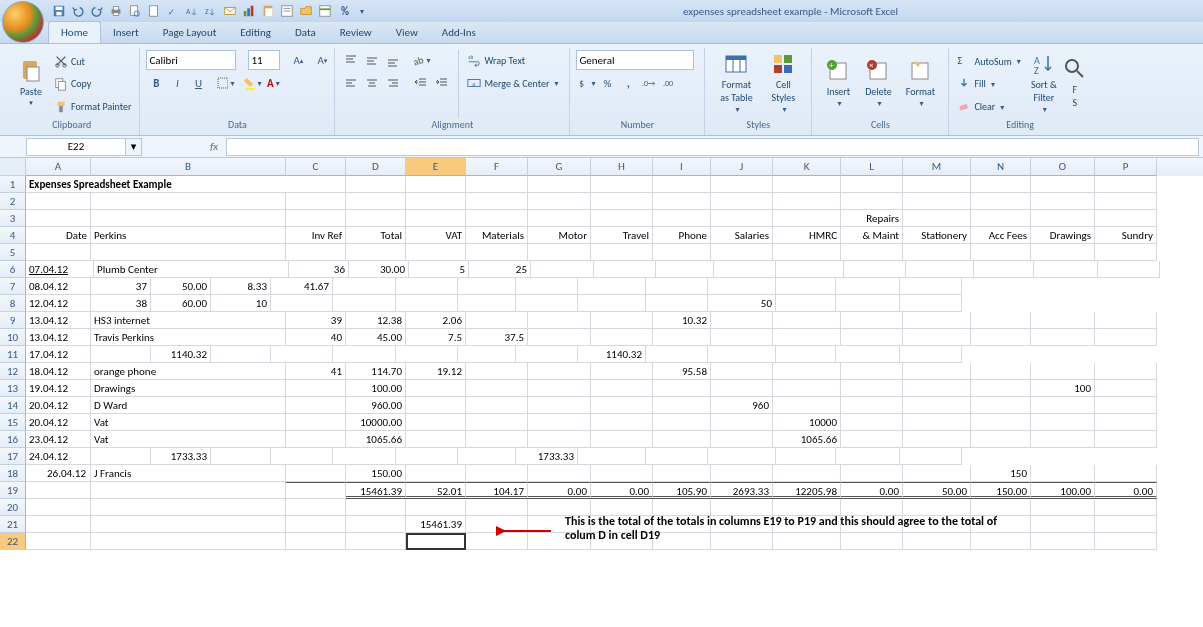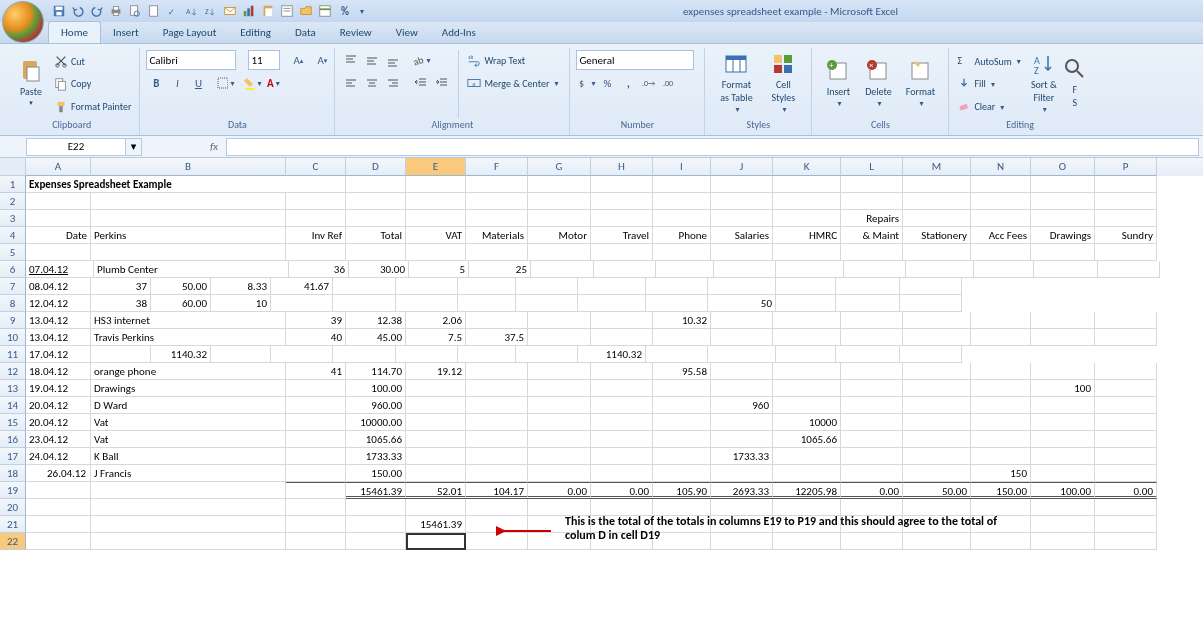--- a/index.html
+++ b/index.html
@@ -820,21 +820,20 @@
         <div class="cell ar " style="width: 68px;">1065.66</div>
         <div class="cell ar " style="width: 62px;"></div>
         <div class="cell ar " style="width: 68px;"></div>
         <div class="cell ar " style="width: 60px;"></div>
         <div class="cell ar " style="width: 64px;"></div>
         <div class="cell ar " style="width: 62px;"></div>
       </div>
       <div class="row">
         <div class="rh">17</div>
         <div class="cell al " style="width: 65px;">24.04.12</div>
-        <div class="cell al " style="width: 195px;">K Ball</div>
         <div class="cell ar " style="width: 60px;"></div>
         <div class="cell ar " style="width: 60px;">1733.33</div>
         <div class="cell ar " style="width: 60px;"></div>
         <div class="cell ar " style="width: 62px;"></div>
         <div class="cell ar " style="width: 63px;"></div>
         <div class="cell ar " style="width: 62px;"></div>
         <div class="cell ar " style="width: 58px;"></div>
         <div class="cell ar " style="width: 62px;">1733.33</div>
         <div class="cell ar " style="width: 68px;"></div>
         <div class="cell ar " style="width: 62px;"></div>

